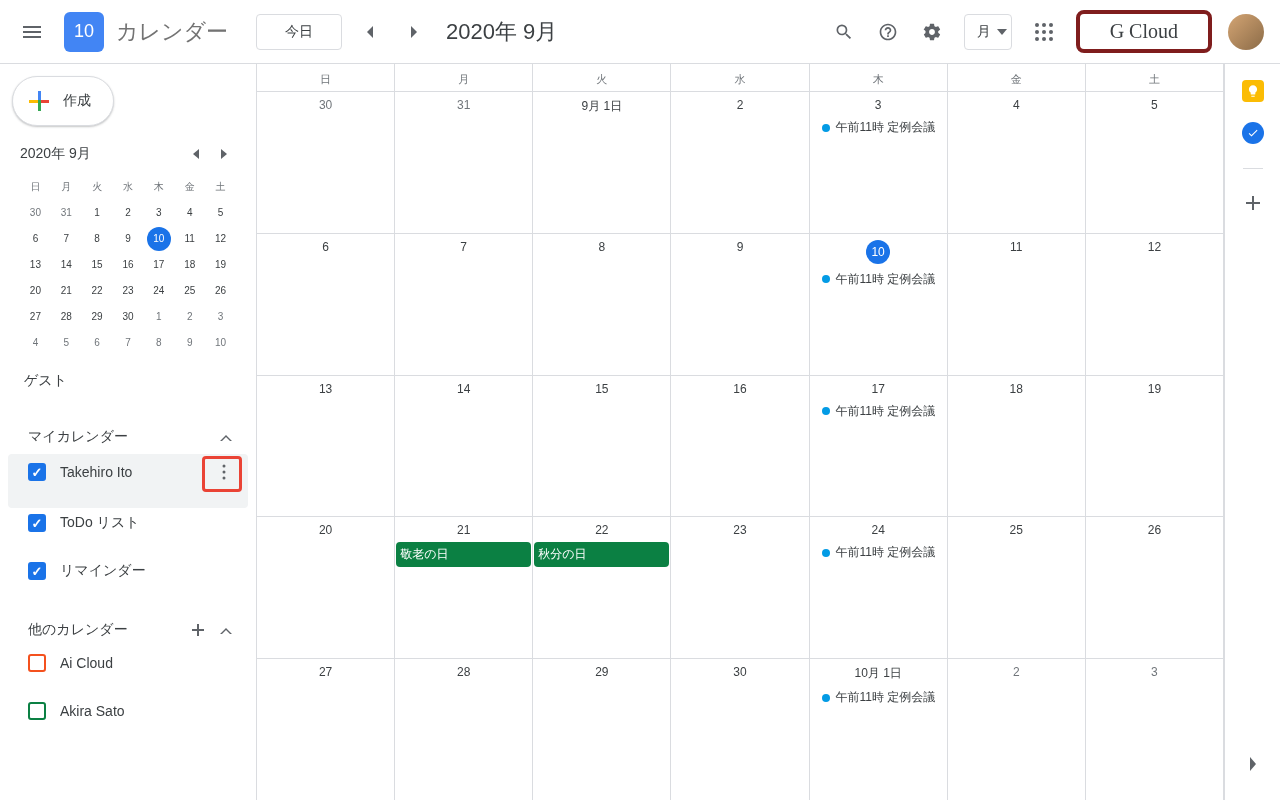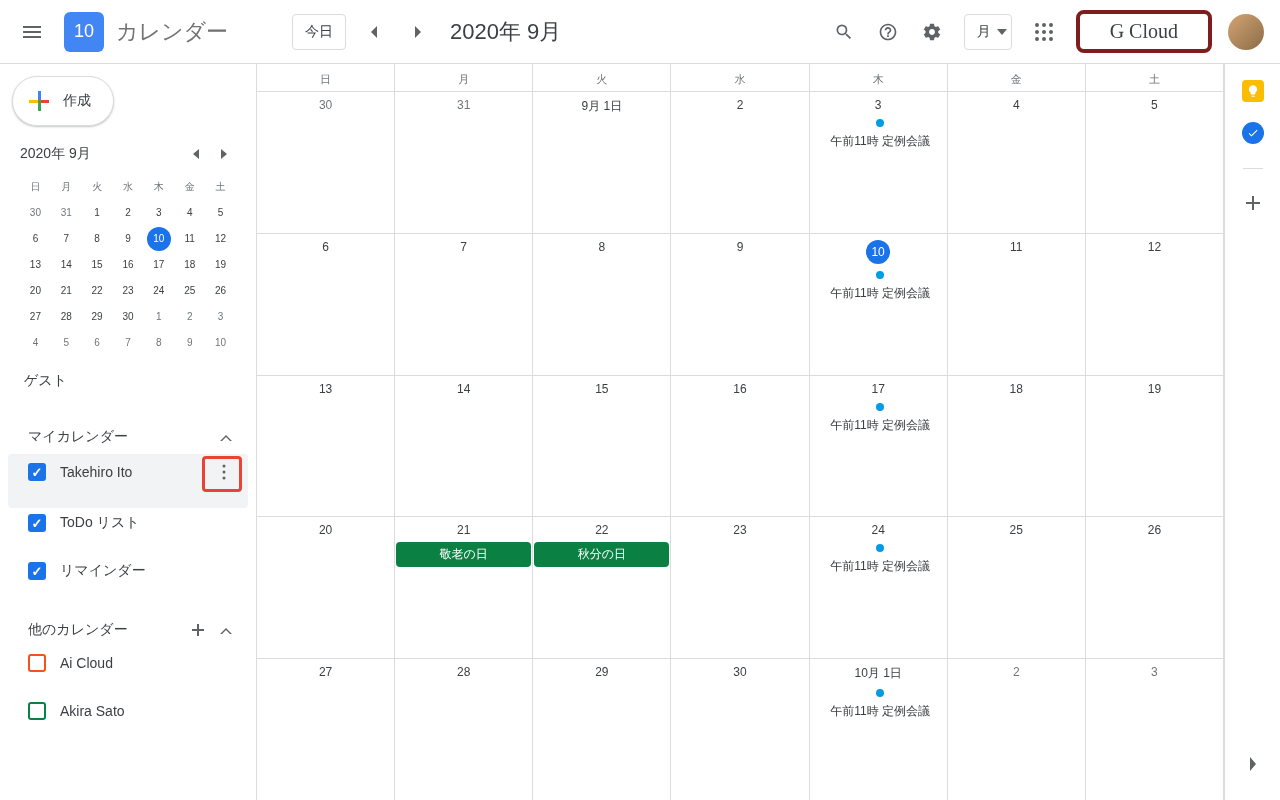--- a/index.html
+++ b/index.html
@@ -6,21 +6,21 @@
 body { font-family: 'Helvetica Neue', Arial, sans-serif; font-size: 14px; color: #3c4043; background: #fff; overflow: hidden; width: 1280px; height: 800px; }
 
 
 .header { display: flex; align-items: center; height: 64px; padding: 0 8px; border-bottom: 1px solid #dadce0; }
 .header-left { display: flex; align-items: center; gap: 4px; }
 .menu-btn { width: 48px; height: 48px; display: flex; align-items: center; justify-content: center; cursor: pointer; border-radius: 50%; }
 .menu-icon { width: 18px; height: 12px; display: flex; flex-direction: column; justify-content: space-between; }
 .menu-icon span { height: 2px; background: #5f6368; }
 .logo { width: 40px; height: 40px; background: #4285f4; border-radius: 6px; display: flex; align-items: center; justify-content: center; color: #fff; font-size: 18px; font-weight: 500; margin-left: 4px; }
 .app-title { font-size: 22px; color: #737373; margin-left: 8px; font-weight: 400; }
-.today-btn { border: 1px solid #dadce0; border-radius: 4px; padding: 8px 12px; margin-left: 60px; font-size: 14px; color: #3c4043; cursor: pointer; background: #fff; }
+.today-btn { border: 1px solid #dadce0; border-radius: 4px; padding: 8px 28px; margin-left: 24px; font-size: 14px; color: #3c4043; cursor: pointer; background: #fff; }
 .nav-arrow { width: 32px; height: 32px; display: flex; align-items: center; justify-content: center; cursor: pointer; border-radius: 50%; margin-left: 8px; color: #5f6368; }
 .current-date { font-size: 22px; color: #3c4043; margin-left: 12px; font-weight: 400; }
 .header-right { margin-left: auto; display: flex; align-items: center; gap: 4px; }
 .icon-btn { width: 40px; height: 40px; display: flex; align-items: center; justify-content: center; cursor: pointer; border-radius: 50%; color: #5f6368; }
 .view-select { border: 1px solid #dadce0; border-radius: 4px; padding: 8px 4px 8px 12px; color: #3c4043; cursor: pointer; background: #fff; display: flex; align-items: center; gap: 6px; margin: 0 8px; }
 .apps-grid { display: grid; grid-template-columns: repeat(3, 4px); gap: 3px; }
 .apps-grid span { width: 4px; height: 4px; background: #5f6368; border-radius: 50%; }
 .brand { border: 4px solid #7f1d1d; border-radius: 8px; padding: 6px 30px; font-family: 'Brush Script MT', cursive; font-size: 20px; color: #3c4043; margin-left: 8px; }
 .avatar { width: 36px; height: 36px; border-radius: 50%; background: linear-gradient(135deg, #d4a574 0%, #8b6b47 100%); margin-left: 12px; margin-right: 8px; }
 
@@ -67,21 +67,21 @@
 
 .cal-container { flex: 1; display: flex; flex-direction: column; border-left: 1px solid #dadce0; }
 .dow-row { display: grid; grid-template-columns: repeat(7, 1fr); }
 .dow-cell { text-align: center; font-size: 11px; color: #70757a; padding: 8px 0 4px 0; border-right: 1px solid #dadce0; }
 .weeks { flex: 1; display: grid; grid-template-rows: repeat(5, 1fr); }
 .week-row { display: grid; grid-template-columns: repeat(7, 1fr); border-top: 1px solid #dadce0; }
 .day-cell { border-right: 1px solid #dadce0; padding: 4px 0 0 0; overflow: hidden; cursor: pointer; }
 .day-num { text-align: center; font-size: 12px; color: #3c4043; padding: 2px 0 4px 0; }
 .day-num.other { color: #70757a; }
 .day-num.today span { background: #1a73e8; color: #fff; border-radius: 50%; width: 24px; height: 24px; display: inline-flex; align-items: center; justify-content: center; }
-.event { font-size: 12px; padding: 2px 4px 2px 8px; margin: 1px 4px; white-space: nowrap; overflow: hidden; text-overflow: ellipsis; display: flex; align-items: center; gap: 6px; cursor: pointer; border-radius: 4px; flex-direction: column; }
+.event { font-size: 12px; padding: 2px 4px 2px 8px; margin: 1px 4px; white-space: nowrap; overflow: hidden; text-overflow: ellipsis; display: flex; align-items: center; gap: 6px; cursor: pointer; border-radius: 4px; }
 .event-dot { width: 8px; height: 8px; border-radius: 50%; flex-shrink: 0; }
 .event.allday { border-radius: 4px; color: #fff; padding: 4px 4px; margin: 1px; }
 
 
 .panel-icon { width: 22px; height: 22px; border-radius: 4px; cursor: pointer; display: flex; align-items: center; justify-content: center; font-size: 14px; color: #fff; }
 .panel-divider { width: 20px; height: 1px; background: #dadce0; margin: 4px 0; }
 .panel-add { color: #5f6368; cursor: pointer; }
 .panel-expand { margin-top: auto; margin-bottom: 16px; width: 40px; height: 40px; display: flex; align-items: center; justify-content: center; color: #5f6368; cursor: pointer; }
 
 svg { fill: currentColor; }

